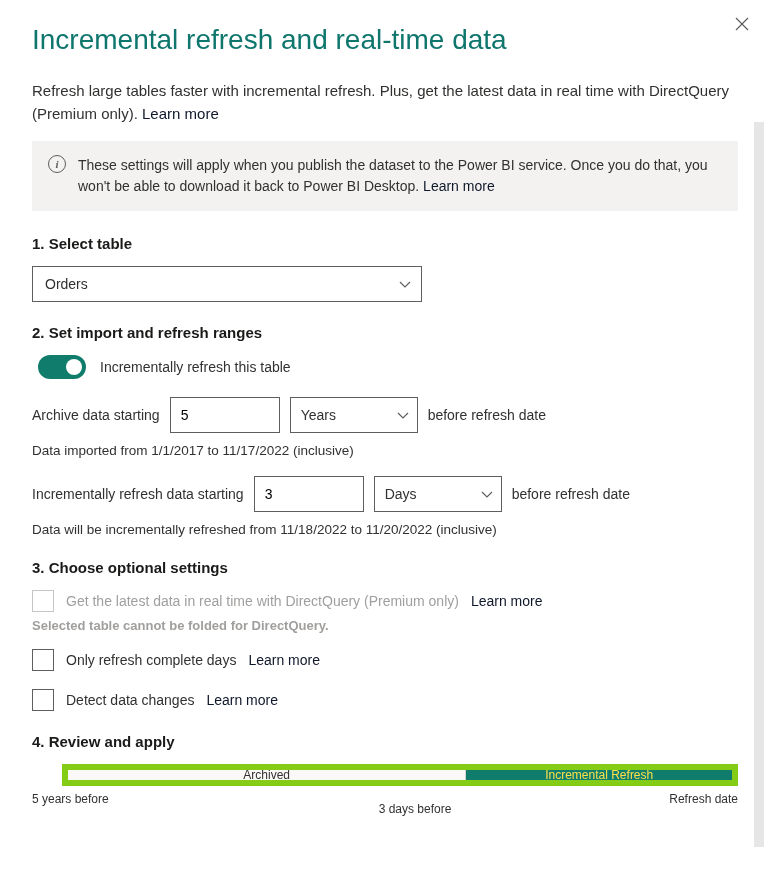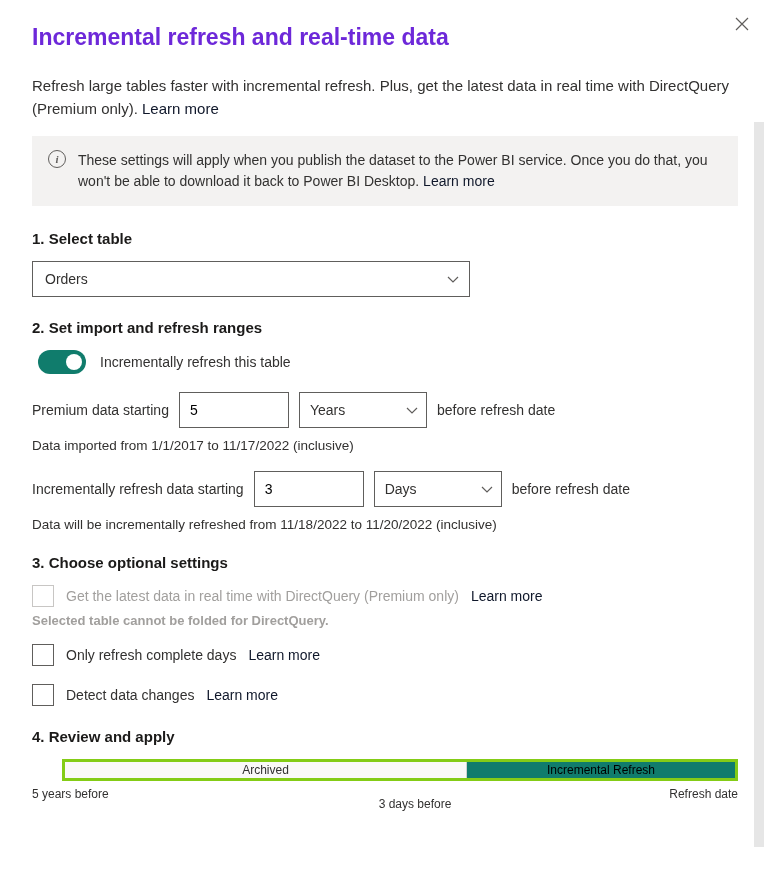--- a/index.html
+++ b/index.html
@@ -18,24 +18,24 @@
       top: 14px;
       right: 18px;
       cursor: pointer;
       width: 20px;
       height: 20px;
       display: flex;
       align-items: center;
       justify-content: center;
     }
     h1.title {
-      font-size: 23px;
-      font-weight: 700;
+      font-size: 28px;
+      font-weight: 400;
       margin-bottom: 24px;
-      color: #6d28d9;
+      color: #0f766e;
     }
     .desc {
       font-size: 15px;
       line-height: 1.5;
       color: #323130;
       margin-bottom: 16px;
     }
     a.link {
       color: #0f172a;
       text-decoration: none;
@@ -70,21 +70,21 @@
     }
     h2.section-h {
       font-size: 15px;
       font-weight: 600;
       margin-bottom: 14px;
       color: #1b1a19;
     }
     .section { margin-bottom: 22px; }
     .select-box {
       position: relative;
-      width: 438px;
+      width: 390px;
       border: 1px solid #605e5c;
       height: 36px;
       display: flex;
       align-items: center;
       padding: 0 12px;
       cursor: pointer;
     }
     .select-box .chev {
       position: absolute;
       right: 10px;
@@ -175,42 +175,42 @@
       margin-bottom: 16px;
       font-weight: bold;
     }
     .option-block { margin-bottom: 14px; }
     .timeline {
       margin-top: 12px;
     }
     .timeline-bars {
       display: flex;
       height: 22px;
-      border: 3px solid #84cc16;
+      border: 6px solid #84cc16;
       margin-left: 30px;
       margin-right: 0;
     }
     .bar-archived {
       flex: 0 0 60%;
       background: #faf9f8;
       display: flex;
       align-items: center;
       justify-content: center;
       font-size: 12px;
       color: #323130;
       border-right: 1px solid #d1d1d1;
     }
     .bar-incr {
       flex: 1;
       background: #107c6c;
       display: flex;
       align-items: center;
       justify-content: center;
       font-size: 12px;
-      color: #000000;
+      color: #fde047;
     }
     .timeline-labels {
       display: flex;
       justify-content: space-between;
       font-size: 12px;
       color: #323130;
       margin-top: 6px;
     }
     .tl-left { }
     .tl-mid { position: relative; left: 26px; margin-top: 10px; }
@@ -260,21 +260,21 @@
 
 <div class="section">
   <h2 class="section-h">2. Set import and refresh ranges</h2>
 
   <div class="toggle-row">
     <div class="toggle"></div>
     <span>Incrementally refresh this table</span>
   </div>
 
   <div class="field-row">
-    <span>Premium data starting</span>
+    <span>Archive data starting</span>
     <input class="text-input num-input" value="5" style="">
     <div class="small-select">
       <span>Years</span>
       <span class="chev">
         <svg width="12" height="8" viewBox="0 0 12 8">
             <path d="M1 1 L6 6 L11 1" stroke="#605e5c" stroke-width="1.2" fill="none"></path>
           </svg>
       </span>
     </div>
     <span>before refresh date</span>

